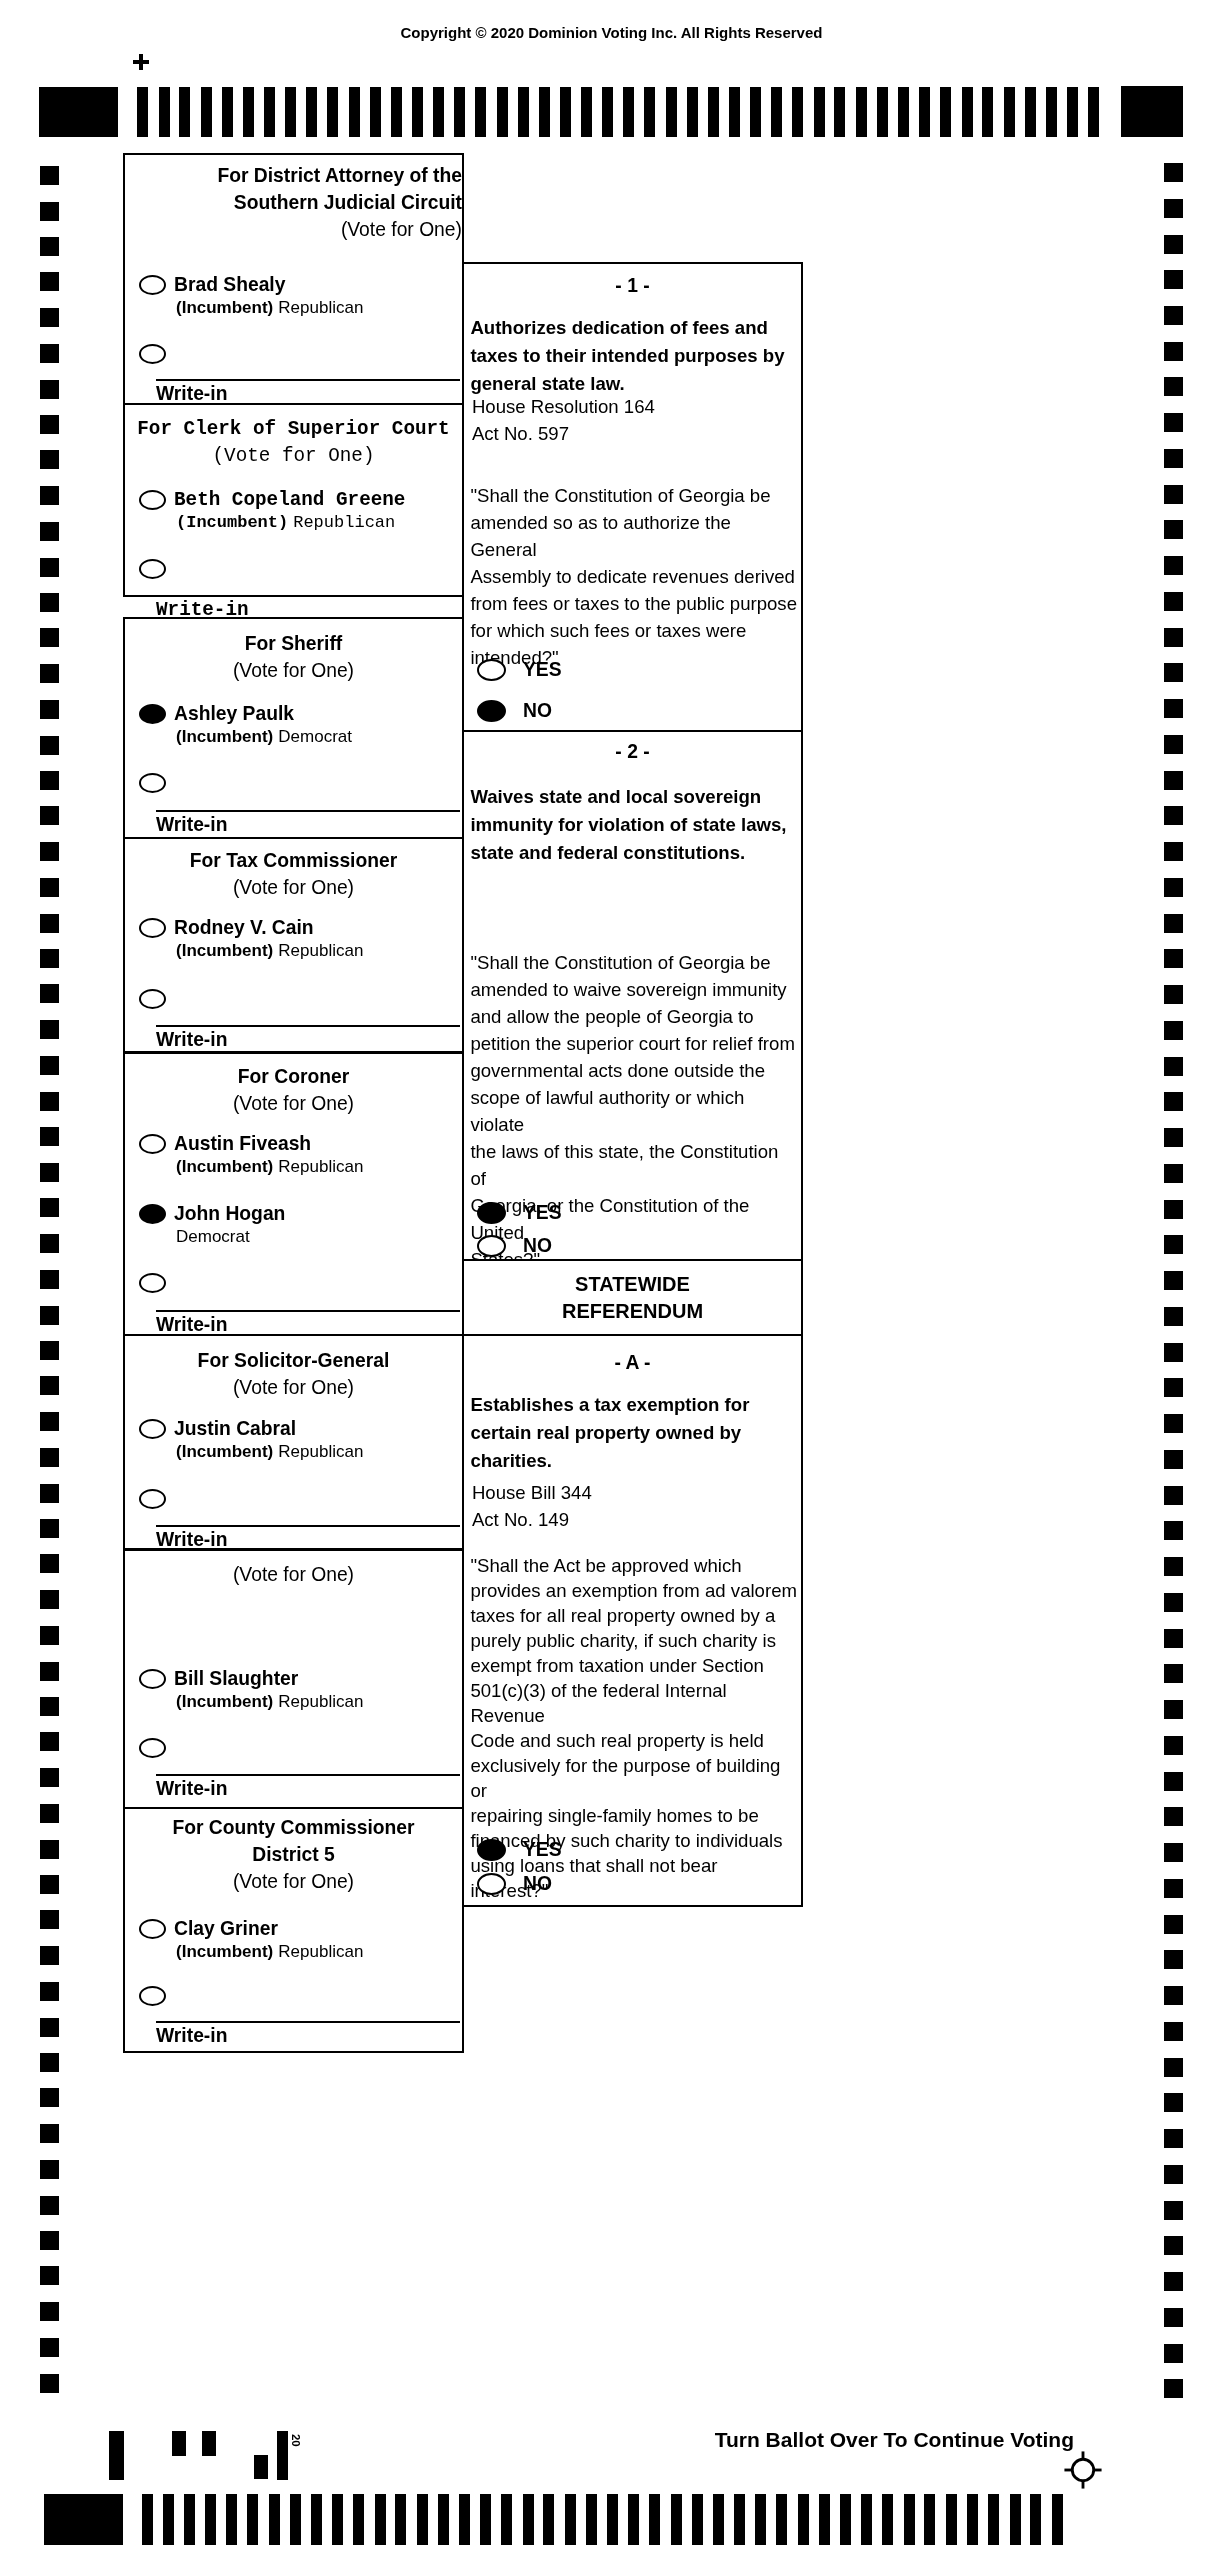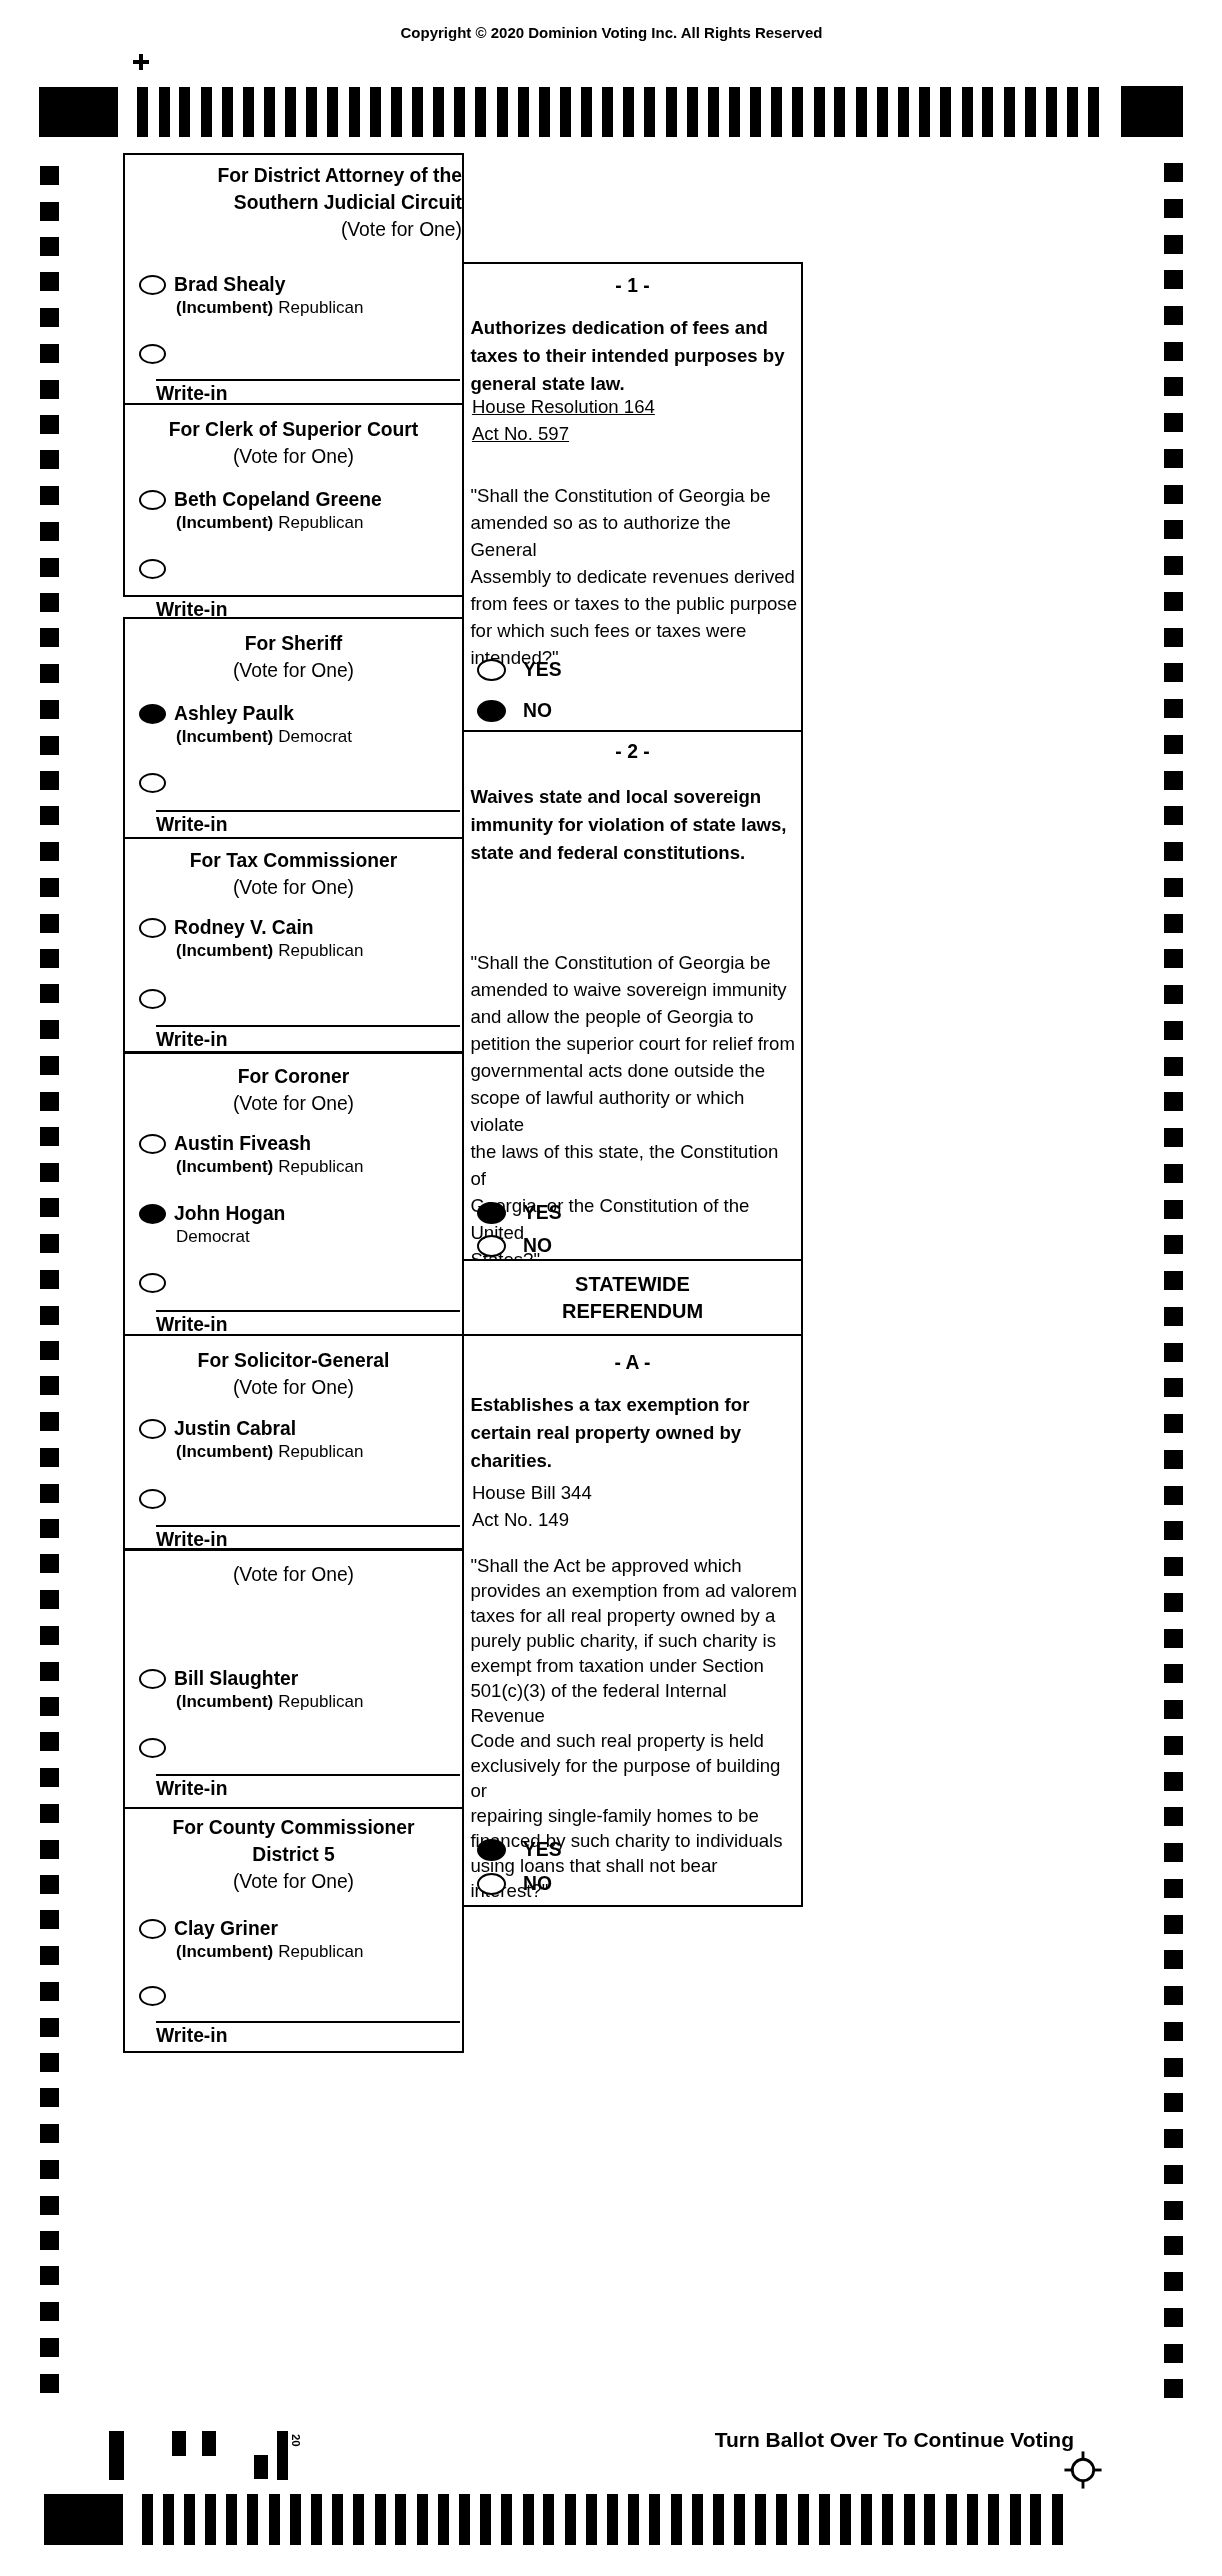--- a/index.html
+++ b/index.html
@@ -306,21 +306,21 @@
       <span class="oval" data-filled="false"></span>
       <span class="cand-name">Brad Shealy</span>
       <span class="cand-party"><b>(Incumbent)</b><span>Republican</span></span>
     </div>
     <span class="empty-oval" style="top:189px;"></span>
     <div class="write-in" style="top:224px;">
       <div class="wi-label">Write-in</div>
     </div>
   </div>
 
-  <div class="box contest" style="top:403px;height:194px;">
+  <div class="box contest" style="top:403px;height:194px;font-family:Liberation Mono, monospace;">
     <div class="c-head" style="top:10.7px;">
       <div class="c-title">For Clerk of Superior Court</div>
       <div class="c-instr">(Vote for One)</div>
     </div>
     <div class="candidate" style="top:84px;">
       <span class="oval" data-filled="false"></span>
       <span class="cand-name">Beth Copeland Greene</span>
       <span class="cand-party"><b>(Incumbent)</b><span>Republican</span></span>
     </div>
     <span class="empty-oval" style="top:154px;"></span>
@@ -429,21 +429,21 @@
       <div class="wi-label">Write-in</div>
     </div>
   </div>
 
 
   <div class="box measurebox" style="top:262px;height:470px;">
     <div class="m-num" style="top:11.4px;">- 1 -</div>
     <div class="m-summary" style="top:50px;">Authorizes dedication of fees and
 taxes to their intended purposes by
 general state law.</div>
-    <div class="m-auth" style="top:129px;text-decoration:underline;">House Resolution 164
+    <div class="m-auth" style="top:129px;">House Resolution 164
 Act No. 597</div>
     <div class="m-question" style="top:218px;">"Shall the Constitution of Georgia be
 amended so as to authorize the General
 Assembly to dedicate revenues derived
 from fees or taxes to the public purpose
 for which such fees or taxes were
 intended?"</div>
     <div class="opt" style="top:395px;">
       <span class="oval2" data-filled="false"></span>
       <span class="opt-label">YES</span>

